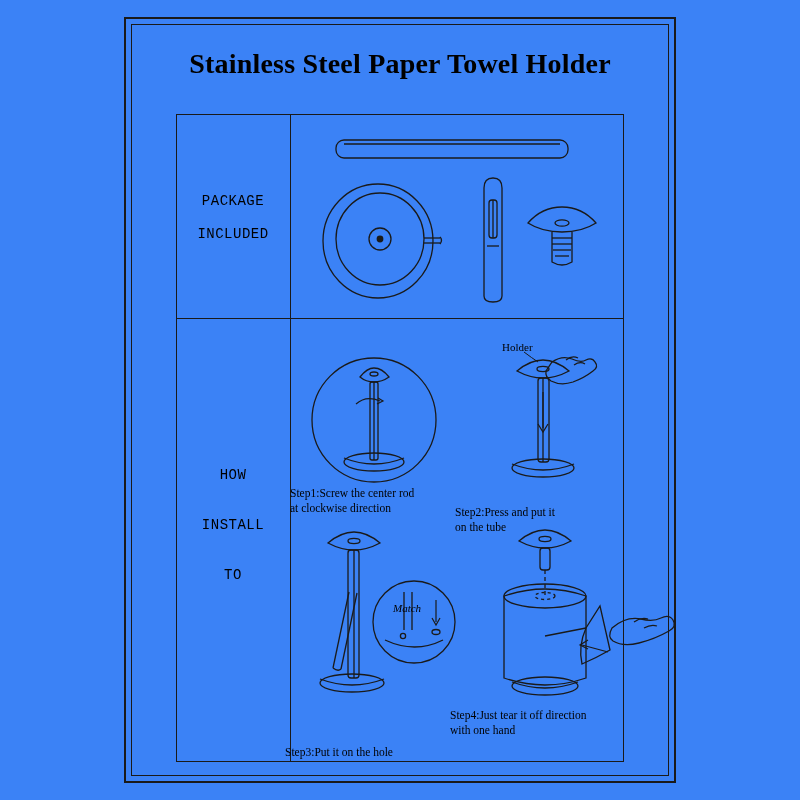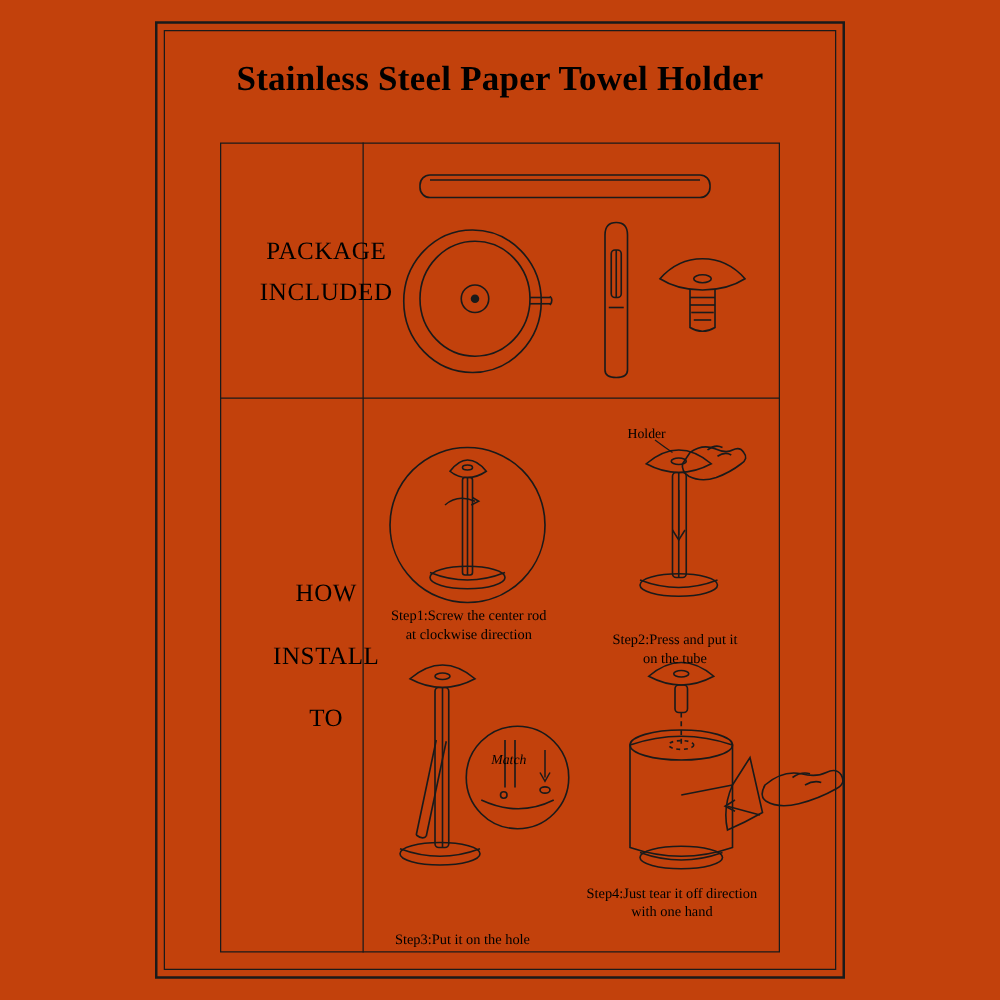--- a/index.html
+++ b/index.html
@@ -12,21 +12,21 @@
     height: 800px;
     font-family: "Liberation Serif", serif;
     color: #000000;
     overflow: hidden;
   }
   #sheet {
     position: absolute;
     left: 0; top: 0;
     width: 800px;
     height: 800px;
-    background: #c2410c;
+    background: #3b82f6;
   }
   
   .frame-outer {
     position: absolute;
     left: 124px;
     top: 17px;
     width: 552px;
     height: 766px;
     border: 2px solid #1a1a1a;
     box-sizing: border-box;
@@ -73,43 +73,42 @@
     position: absolute;
     top: 114px;
     width: 0;
     height: 648px;
     border-left: 1.2px solid #1a1a1a;
   }
   
   .row-label {
     position: absolute;
     text-align: center;
-    font-size: 20px;
+    font-size: 14px;
     letter-spacing: 0.5px;
-    font-family: Liberation Serif, serif;
-    padding-left: 28px;
+    font-family: Liberation Mono, monospace;
   }
   #label-package {
     left: 176px;
     top: 185px;
     width: 114px;
     line-height: 33px;
   }
   #label-install {
     left: 176px;
     top: 450px;
     width: 114px;
     line-height: 50px;
   }
   
   .caption {
     position: absolute;
     font-size: 11.5px;
     line-height: 15px;
-    text-align: center;
+    text-align: left;
     font-family: "Liberation Serif", serif;
   }
   #cap-step1 { left: 290px; top: 486px; width: 170px; }
   #cap-step2 { left: 455px; top: 505px; width: 170px; }
   #cap-step3 { left: 285px; top: 708px; width: 170px; margin-top: 37px; }
   #cap-step4 { left: 450px; top: 708px; width: 175px; }
   .small-note {
     position: absolute;
     font-size: 11px;
     font-family: "Liberation Serif", serif;

